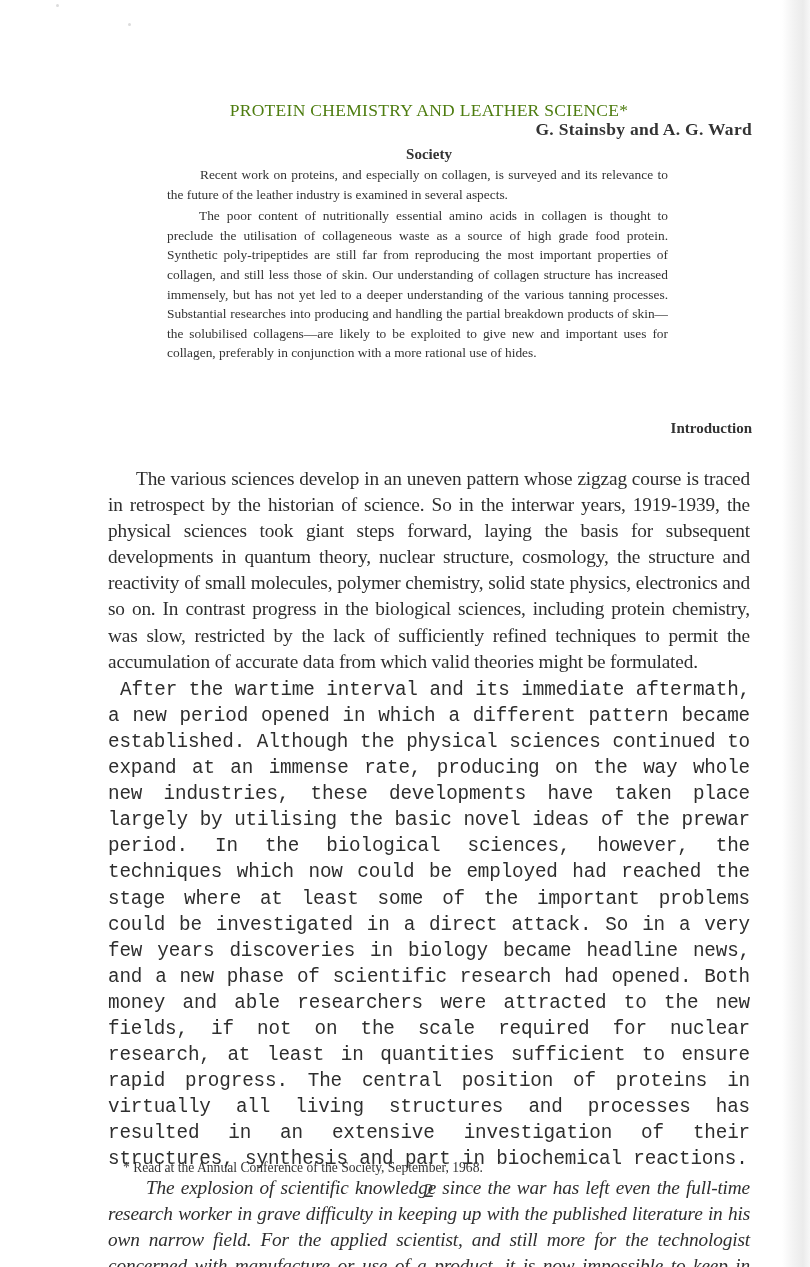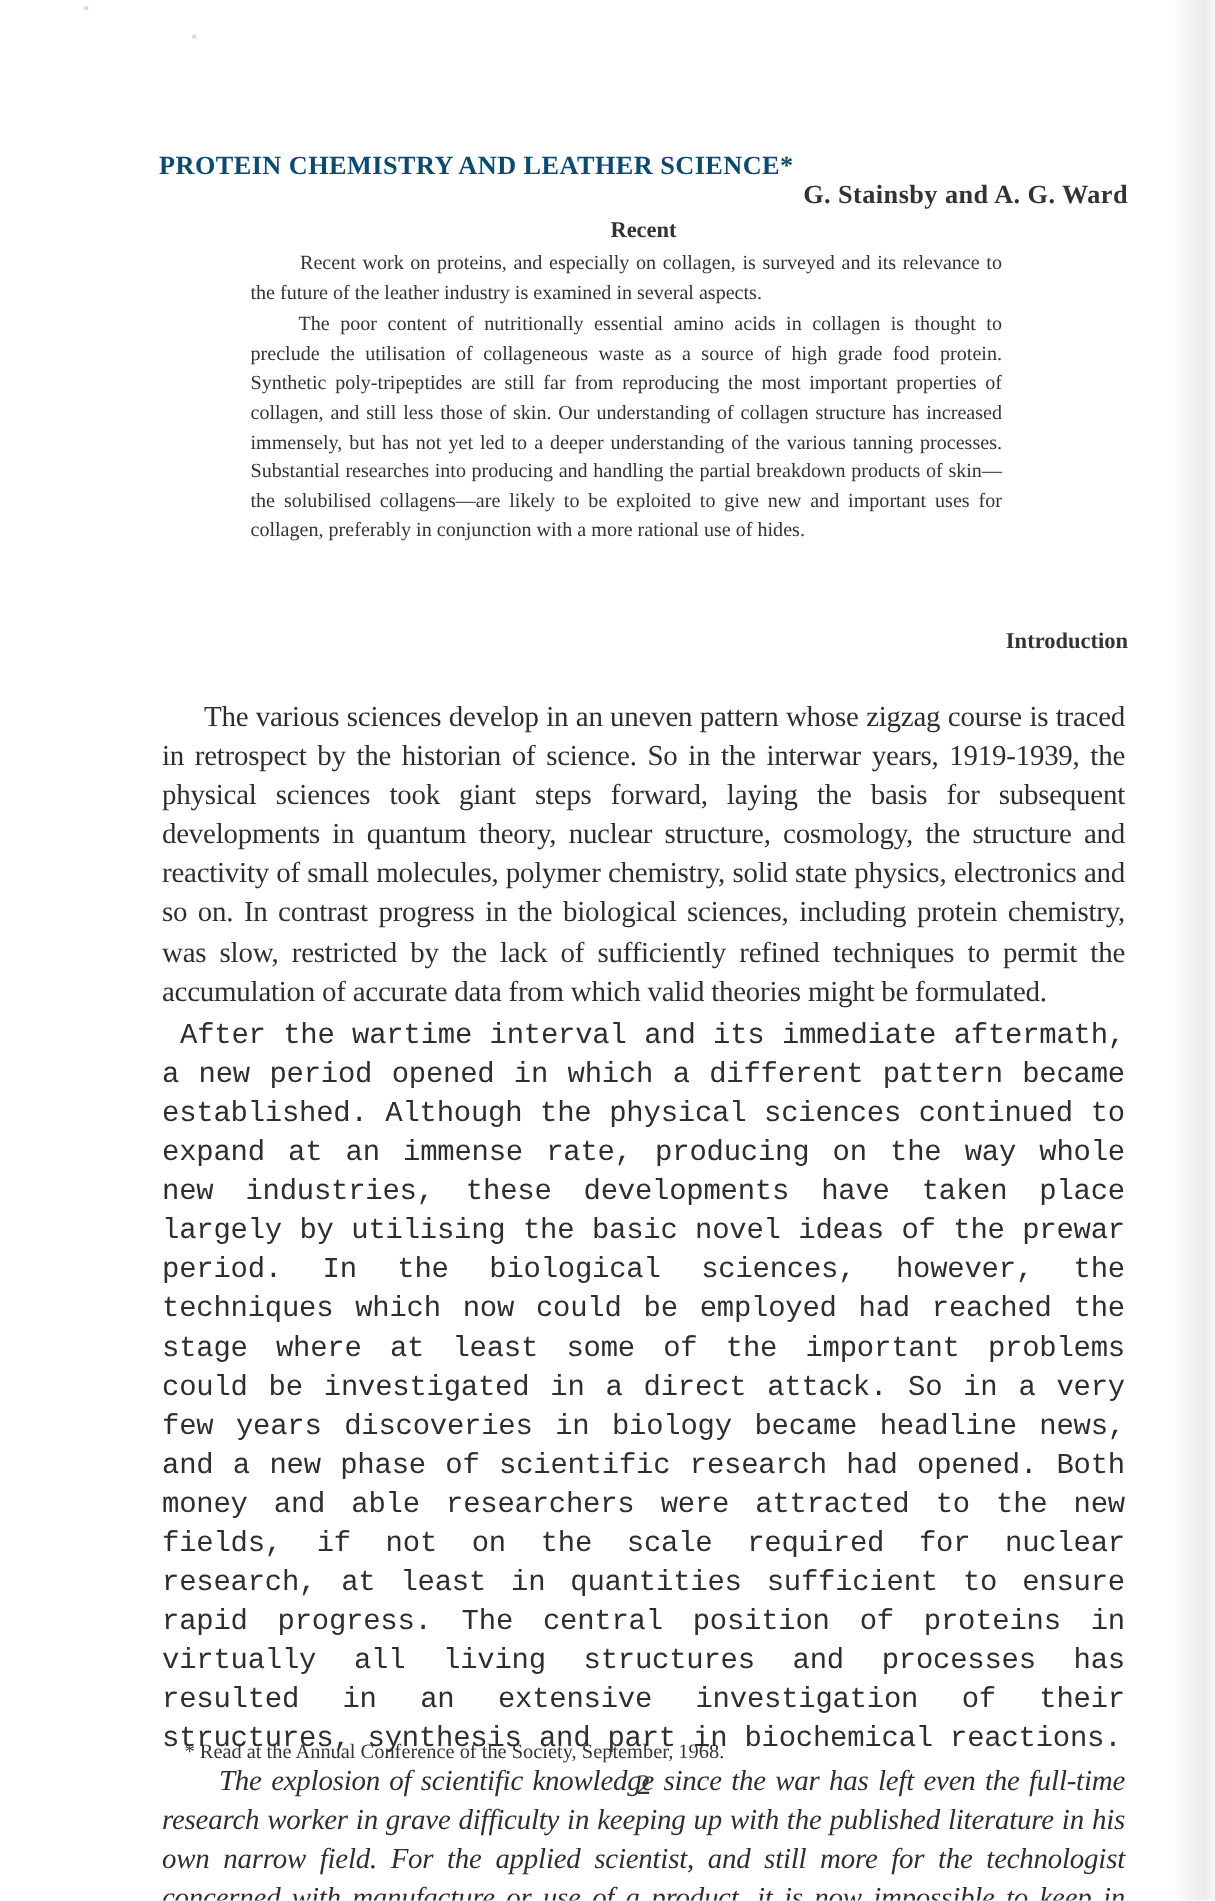--- a/index.html
+++ b/index.html
@@ -28,25 +28,26 @@
       width: 3px;
       height: 3px;
       border-radius: 50%;
       background: #dcdcdc;
     }
     .title {
       position: absolute;
       left: 106px;
       width: 646px;
       top: 101px;
-      font-weight: bold;
+      text-align: center;
+      font-weight: normal;
       font-size: 17.5px;
       line-height: 19px;
       letter-spacing: 0.3px;
-      color: #0c4a6e;
+      color: #4d7c0f;
     }
     .authors {
       position: absolute;
       left: 106px;
       width: 646px;
       top: 120px;
       text-align: right;
       font-weight: bold;
       font-size: 17.5px;
       line-height: 19px;
@@ -125,21 +126,21 @@
 </head>
 <body>
 
 <div class="edge-shadow"></div>
 <div class="speck" style="left:56px;top:4px;"></div>
 <div class="speck" style="left:128px;top:23px;"></div>
 
 <div class="title">PROTEIN CHEMISTRY AND LEATHER SCIENCE*</div>
 <div class="authors">G. Stainsby and A. G. Ward</div>
 
-<div class="section-head" style="top:145px;">Recent</div>
+<div class="section-head" style="top:145px;">Society</div>
 <div class="summary">
   <p class="first">Recent work on proteins, and especially on collagen, is surveyed and its relevance to the future of the leather industry is examined in several aspects.</p>
   <p>The poor content of nutritionally essential amino acids in collagen is thought to preclude the utilisation of collageneous waste as a source of high grade food protein. Synthetic poly-tripeptides are still far from reproducing the most important properties of collagen, and still less those of skin. Our understanding of collagen structure has increased immensely, but has not yet led to a deeper understanding of the various tanning processes. Substantial researches into producing and handling the partial breakdown products of skin—the solubilised collagens—are likely to be exploited to give new and important uses for collagen, preferably in conjunction with a more rational use of hides.</p>
 </div>
 
 <div class="section-head" style="top:419px;text-align:right;">Introduction</div>
 <div class="body-text">
   <p class="p1">The various sciences develop in an uneven pattern whose zigzag course is traced in retrospect by the historian of science. So in the interwar years, 1919-1939, the physical sciences took giant steps forward, laying the basis for subsequent developments in quantum theory, nuclear structure, cosmology, the structure and reactivity of small molecules, polymer chemistry, solid state physics, electronics and so on. In contrast progress in the biological sciences, including protein chemistry, was slow, restricted by the lack of sufficiently refined techniques to permit the accumulation of accurate data from which valid theories might be formulated.</p>
   <p class="p2">After the wartime interval and its immediate aftermath, a new period opened in which a different pattern became established. Although the physical sciences continued to expand at an immense rate, producing on the way whole new industries, these developments have taken place largely by utilising the basic novel ideas of the prewar period. In the biological sciences, however, the techniques which now could be employed had reached the stage where at least some of the important problems could be investigated in a direct attack. So in a very few years discoveries in biology became headline news, and a new phase of scientific research had opened. Both money and able researchers were attracted to the new fields, if not on the scale required for nuclear research, at least in quantities sufficient to ensure rapid progress. The central position of proteins in virtually all living structures and processes has resulted in an extensive investigation of their structures, synthesis and part in biochemical reactions.</p>
   <p class="p3">The explosion of scientific knowledge since the war has left even the full-time research worker in grave difficulty in keeping up with the published literature in his own narrow field. For the applied scientist, and still more for the technologist concerned with manufacture or use of a product, it is now impossible to keep in touch with all relevant developments. The present paper is an attempt to stand back for a moment and survey what has been going on in protein chemistry in the last twenty years to see, firstly, how far information relevant to the future of the leather industry is likely to come from this source</p>

